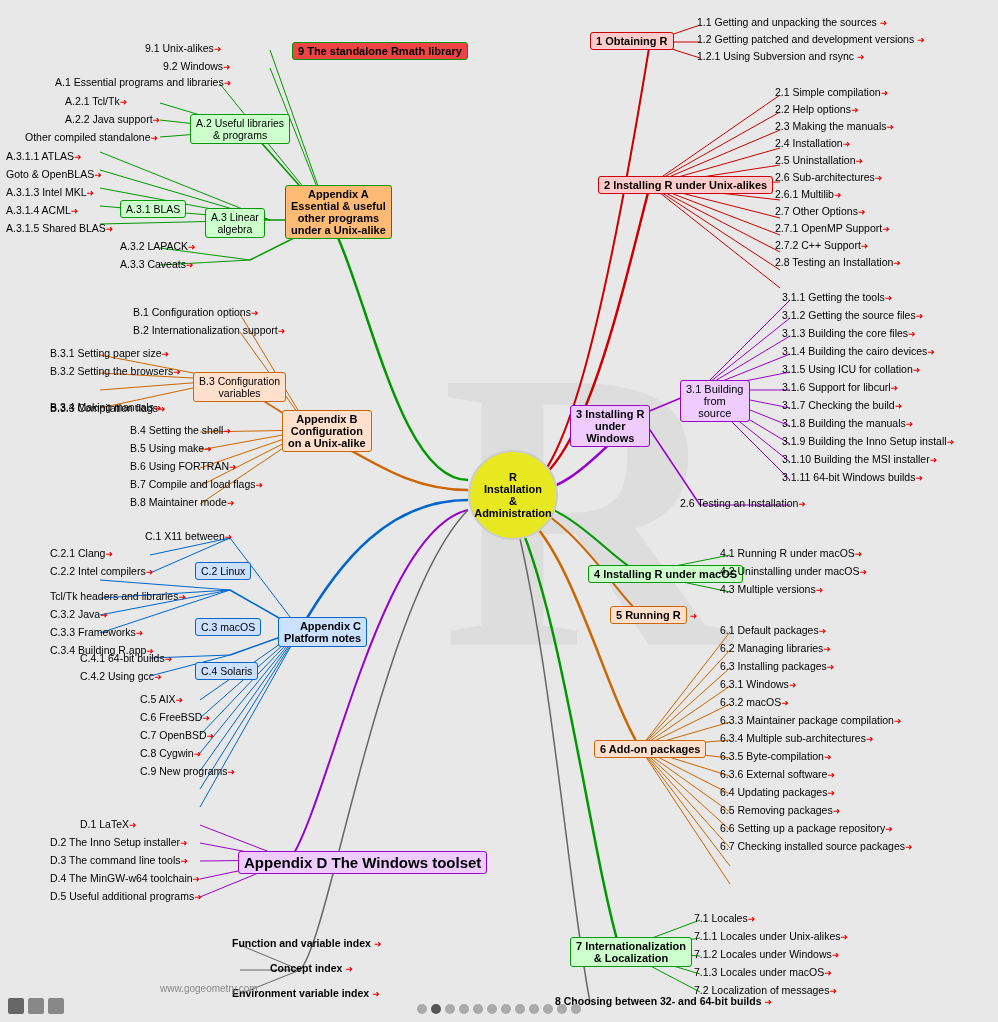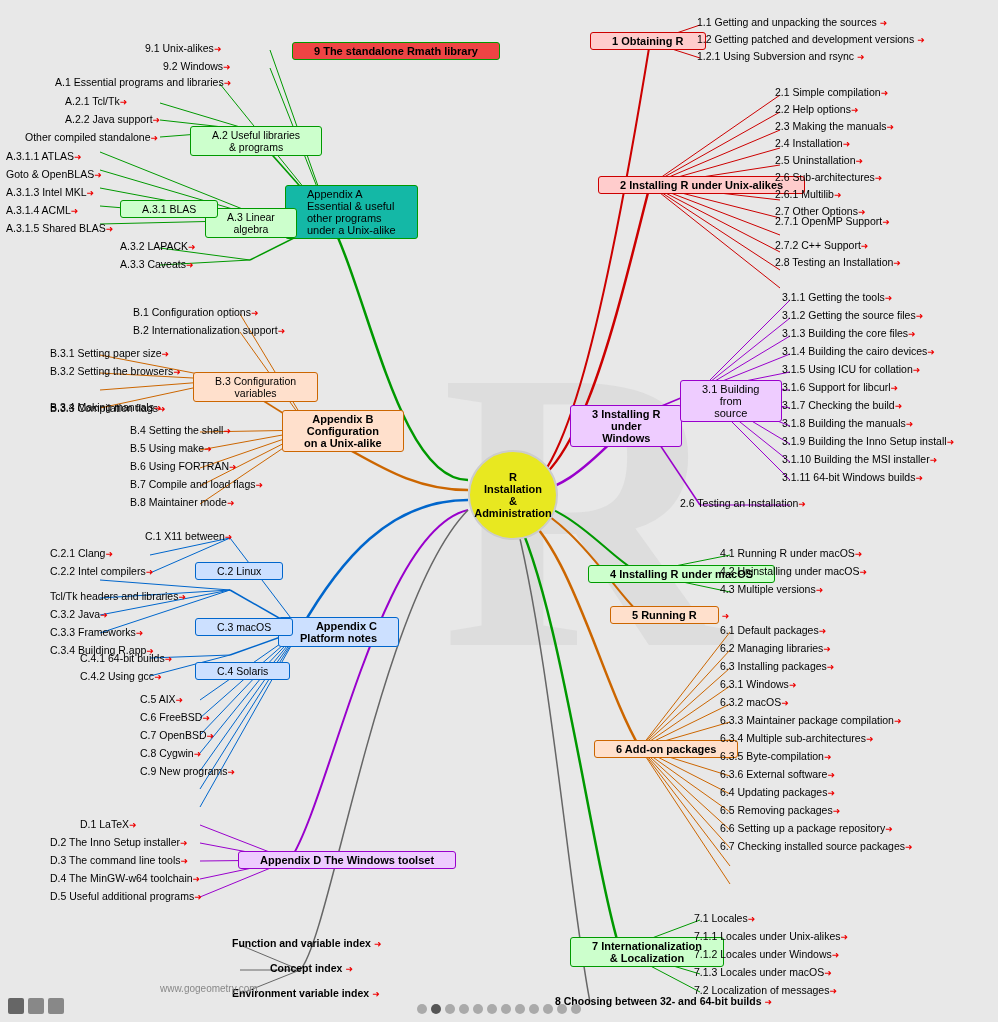--- a/index.html
+++ b/index.html
@@ -64,21 +64,21 @@
     }
 
     
     .node {
       position: absolute;
       z-index: 4;
       white-space: nowrap;
     }
 
     .node-label {
-      padding: 2px 21px;
+      padding: 2px 5px;
       border-radius: 3px;
       font-size: 10.5px;
       display: inline-block;
     }
 
     
     .arrow {
       color: #e00;
       font-size: 9px;
     }
@@ -320,21 +320,21 @@
   </div>
 
   <div class="node" style="left:775px; top:86px"><span class="leaf">2.1 Simple compilation</span><span class="arrow">➜</span></div>
   <div class="node" style="left:775px; top:103px"><span class="leaf">2.2 Help options</span><span class="arrow">➜</span></div>
   <div class="node" style="left:775px; top:120px"><span class="leaf">2.3 Making the manuals</span><span class="arrow">➜</span></div>
   <div class="node" style="left:775px; top:137px"><span class="leaf">2.4 Installation</span><span class="arrow">➜</span></div>
   <div class="node" style="left:775px; top:154px"><span class="leaf">2.5 Uninstallation</span><span class="arrow">➜</span></div>
   <div class="node" style="left:775px; top:171px"><span class="leaf">2.6 Sub-architectures</span><span class="arrow">➜</span></div>
   <div class="node" style="left:775px; top:188px"><span class="leaf">2.6.1 Multilib</span><span class="arrow">➜</span></div>
   <div class="node" style="left:775px; top:205px"><span class="leaf">2.7 Other Options</span><span class="arrow">➜</span></div>
-  <div class="node" style="left:775px; top:215px"><span class="leaf">2.7.1 OpenMP Support</span><span class="arrow">➜</span></div>
+  <div class="node" style="left:775px; top:222px"><span class="leaf">2.7.1 OpenMP Support</span><span class="arrow">➜</span></div>
   <div class="node" style="left:775px; top:239px"><span class="leaf">2.7.2 C++ Support</span><span class="arrow">➜</span></div>
   <div class="node" style="left:775px; top:256px"><span class="leaf">2.8 Testing an Installation</span><span class="arrow">➜</span></div>
 
   <div class="node" style="left:570px; top:405px">
     <span class="node-label" style="background:#eeccff; border:1px solid #9900cc; font-weight:bold; font-size:11px; text-align:center; display:inline-block">3 Installing R<br>under<br>Windows</span>
   </div>
 
   <div class="node" style="left:680px; top:380px">
     <span class="node-label" style="background:#eeccff; border:1px solid #9900cc; font-size:11px; text-align:center; display:inline-block">3.1 Building<br>from<br>source</span>
   </div>
@@ -396,26 +396,26 @@
     <span class="arrow">➜</span>
   </div>
 
   <div class="node" style="left:292px; top:42px">
     <span class="node-label" style="background:#ef4444; border:1px solid #009900; font-weight:bold; font-size:11px">9 The standalone Rmath library</span>
   </div>
   <div class="node" style="left:145px; top:42px"><span class="leaf">9.1 Unix-alikes</span><span class="arrow">➜</span></div>
   <div class="node" style="left:163px; top:60px"><span class="leaf">9.2 Windows</span><span class="arrow">➜</span></div>
 
   <div class="node" style="left:285px; top:185px">
-    <span class="node-label" style="background:#14b8a6; border:1px solid #009900; font-size:11px; display:inline-block; font-weight:normal">Appendix A<br>Essential &amp; useful<br>other programs<br>under a Unix-alike</span>
+    <span class="node-label" style="background:#fdba74; border:1px solid #009900; font-size:11px; text-align:center; display:inline-block; font-weight:bold">Appendix A<br>Essential &amp; useful<br>other programs<br>under a Unix-alike</span>
   </div>
 
   <div class="node" style="left:55px; top:76px"><span class="leaf">A.1 Essential programs and libraries</span><span class="arrow">➜</span></div>
 
-  <div class="node" style="left:190px; top:126px">
+  <div class="node" style="left:190px; top:114px">
     <span class="node-label" style="background:#ccffcc; border:1px solid #009900; font-size:10.5px; text-align:center; display:inline-block">A.2 Useful libraries<br>&amp; programs</span>
   </div>
   <div class="node" style="left:65px; top:95px"><span class="leaf">A.2.1 Tcl/Tk</span><span class="arrow">➜</span></div>
   <div class="node" style="left:65px; top:113px"><span class="leaf">A.2.2 Java support</span><span class="arrow">➜</span></div>
   <div class="node" style="left:25px; top:131px"><span class="leaf">Other compiled standalone</span><span class="arrow">➜</span></div>
 
   <div class="node" style="left:205px; top:208px">
     <span class="node-label" style="background:#ccffcc; border:1px solid #009900; font-size:10.5px; text-align:center; display:inline-block">A.3 Linear<br>algebra</span>
   </div>
 
@@ -475,21 +475,21 @@
   <div class="node" style="left:80px; top:652px"><span class="leaf">C.4.1 64-bit builds</span><span class="arrow">➜</span></div>
   <div class="node" style="left:80px; top:670px"><span class="leaf">C.4.2 Using gcc</span><span class="arrow">➜</span></div>
 
   <div class="node" style="left:140px; top:693px"><span class="leaf">C.5 AIX</span><span class="arrow">➜</span></div>
   <div class="node" style="left:140px; top:711px"><span class="leaf">C.6 FreeBSD</span><span class="arrow">➜</span></div>
   <div class="node" style="left:140px; top:729px"><span class="leaf">C.7 OpenBSD</span><span class="arrow">➜</span></div>
   <div class="node" style="left:140px; top:747px"><span class="leaf">C.8 Cygwin</span><span class="arrow">➜</span></div>
   <div class="node" style="left:140px; top:765px"><span class="leaf">C.9 New programs</span><span class="arrow">➜</span></div>
 
   <div class="node" style="left:238px; top:851px">
-    <span class="node-label" style="background:#eeccff; border:1px solid #9900cc; font-size:11px; font-weight:bold">Appendix D The Windows toolset</span>
+    <span class="node-label" style="background:#eeccff; border:1px solid #9900cc; font-size:15px; font-weight:bold">Appendix D The Windows toolset</span>
   </div>
   <div class="node" style="left:80px; top:818px"><span class="leaf">D.1 LaTeX</span><span class="arrow">➜</span></div>
   <div class="node" style="left:50px; top:836px"><span class="leaf">D.2 The Inno Setup installer</span><span class="arrow">➜</span></div>
   <div class="node" style="left:50px; top:854px"><span class="leaf">D.3 The command line tools</span><span class="arrow">➜</span></div>
   <div class="node" style="left:50px; top:872px"><span class="leaf">D.4 The MinGW-w64 toolchain</span><span class="arrow">➜</span></div>
   <div class="node" style="left:50px; top:890px"><span class="leaf">D.5 Useful additional programs</span><span class="arrow">➜</span></div>
 
   <div class="node" style="left:232px; top:937px">
     <span class="leaf" style="font-weight:bold">Function and variable index</span>
     <span class="arrow">➜</span>

